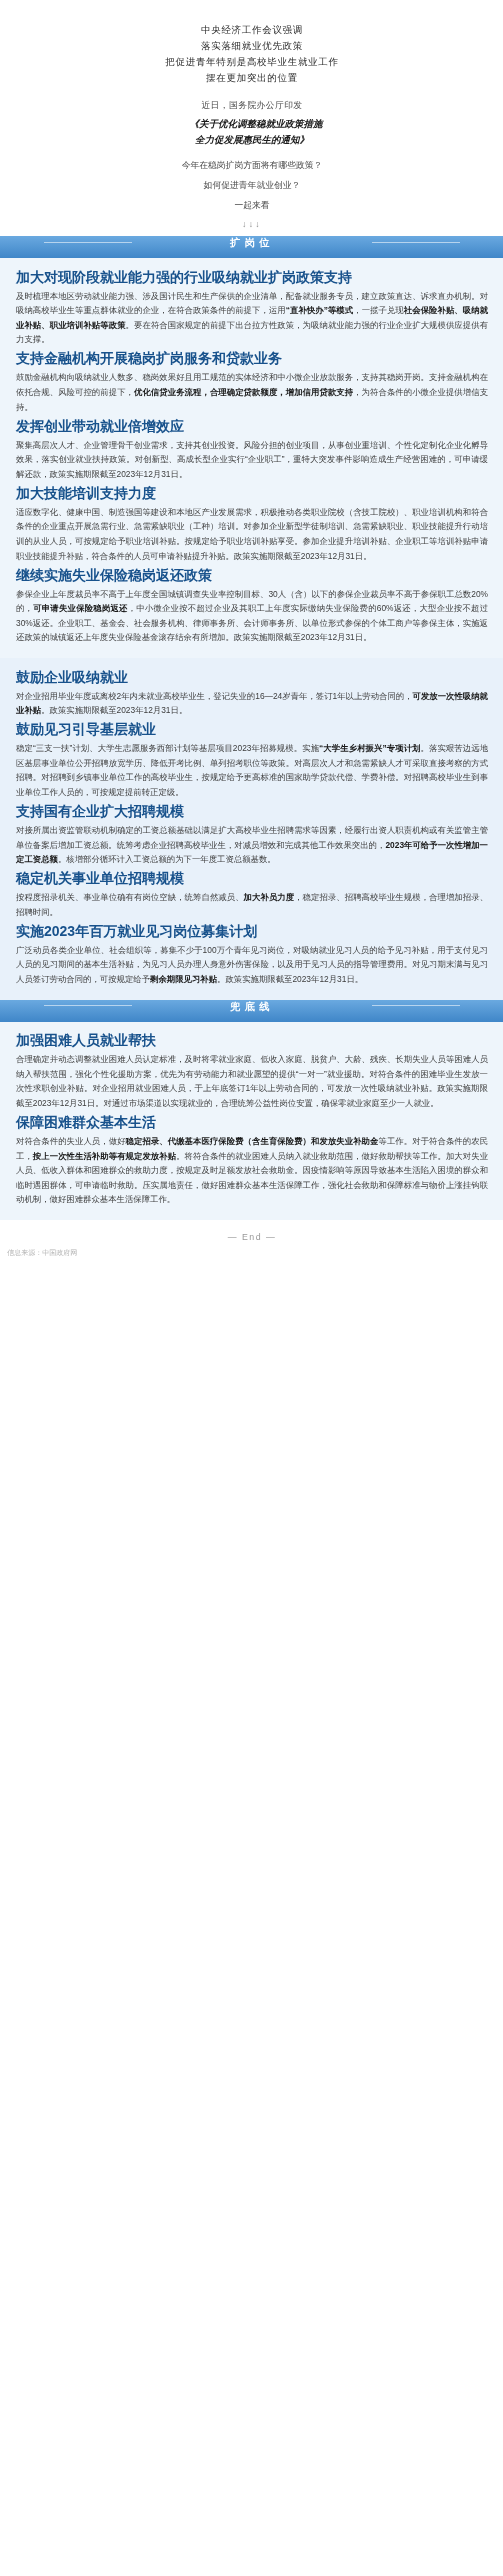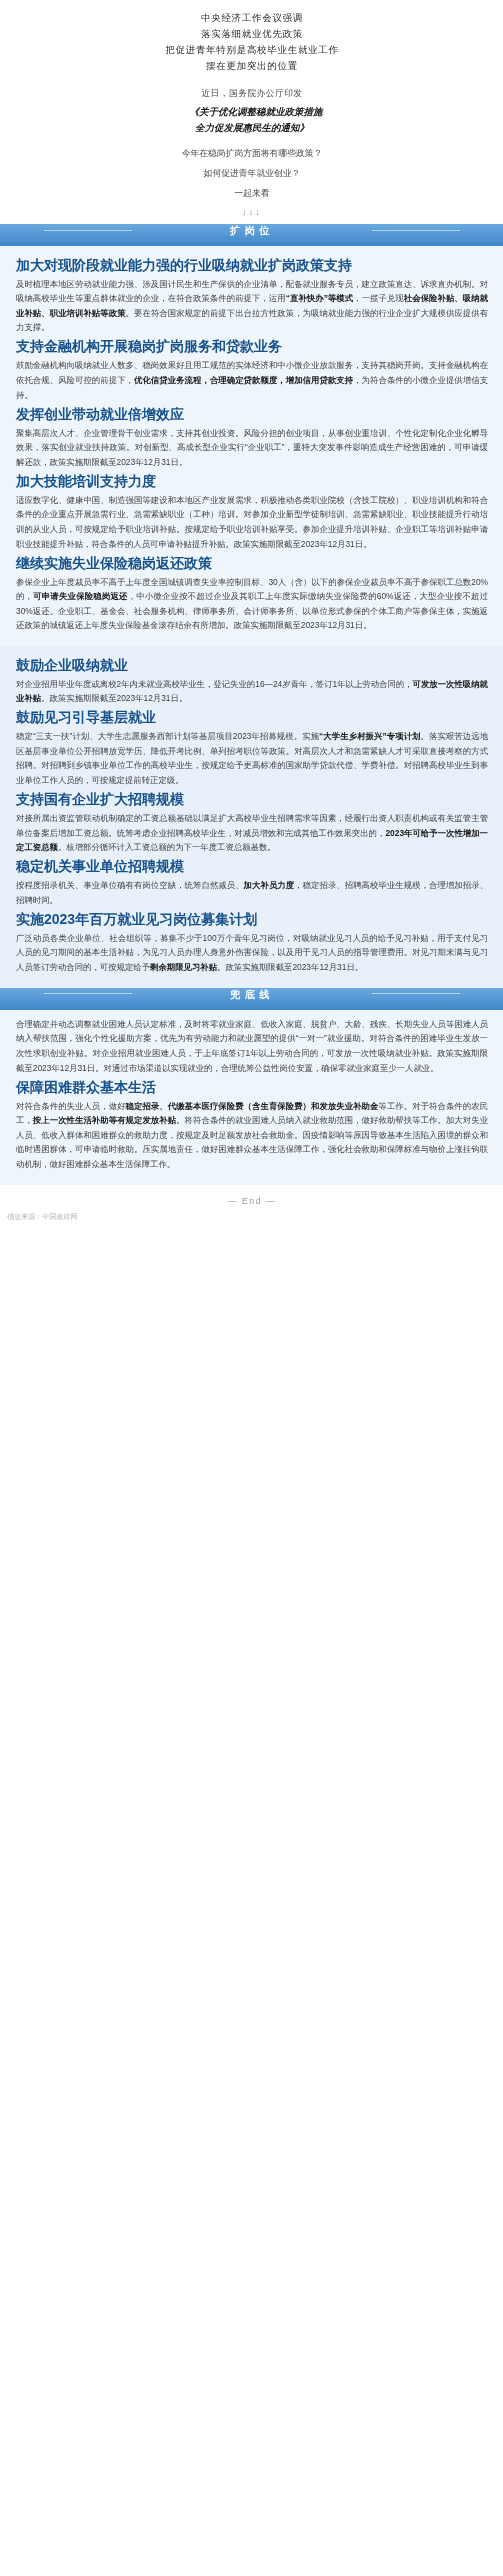--- a/index.html
+++ b/index.html
@@ -7,21 +7,21 @@
     padding: 0;
     background: #ffffff;
   }
   body {
     width: 504px;
     font-family: "Liberation Sans", sans-serif;
     color: #333333;
   }
   .page {
     width: 504px;
-    margin: 0 auto;
+    margin: 12px auto;
     background: #0369a1;
     position: relative;
   }
   
   .hero {
     background: #ffffff;
     padding: 10.2px 0 7.3px 0;
     text-align: center;
   }
   .hero-line {
@@ -185,20 +185,21 @@
         <p class="para">对接所属出资监管联动机制确定的工资总额基础以满足扩大高校毕业生招聘需求等因素，经履行出资人职责机构或有关监管主管单位备案后增加工资总额。统筹考虑企业招聘高校毕业生，对减员增效和完成其他工作效果突出的，<b>2023年可给予一次性增加一定工资总额</b>。核增部分循环计入工资总额的为下一年度工资总额基数。</p>
         <div class="sub-head">稳定机关事业单位招聘规模</div>
         <p class="para">按程度招录机关、事业单位确有有岗位空缺，统筹自然减员、<b>加大补员力度</b>，稳定招录、招聘高校毕业生规模，合理增加招录、招聘时间。</p>
         <div class="sub-head">实施2023年百万就业见习岗位募集计划</div>
         <p class="para">广泛动员各类企业单位、社会组织等，募集不少于100万个青年见习岗位，对吸纳就业见习人员的给予见习补贴，用于支付见习人员的见习期间的基本生活补贴，为见习人员办理人身意外伤害保险，以及用于见习人员的指导管理费用。对见习期末满与见习人员签订劳动合同的，可按规定给予<b>剩余期限见习补贴</b>。政策实施期限截至2023年12月31日。</p>
       </div>
       <div class="banner">
         <span class="banner-title">兜底线</span>
       </div>
       <div class="block">
+        <div class="sub-head">加强困难人员就业帮扶</div>
         <p class="para">合理确定并动态调整就业困难人员认定标准，及时将零就业家庭、低收入家庭、脱贫户、大龄、残疾、长期失业人员等困难人员纳入帮扶范围，强化个性化援助方案，优先为有劳动能力和就业愿望的提供“一对一”就业援助。对符合条件的困难毕业生发放一次性求职创业补贴。对企业招用就业困难人员，于上年底签订1年以上劳动合同的，可发放一次性吸纳就业补贴。政策实施期限截至2023年12月31日。对通过市场渠道以实现就业的，合理统筹公益性岗位安置，确保零就业家庭至少一人就业。</p>
         <div class="sub-head">保障困难群众基本生活</div>
         <p class="para">对符合条件的失业人员，做好<b>稳定招录、代缴基本医疗保险费（含生育保险费）和发放失业补助金</b>等工作。对于符合条件的农民工，<b>按上一次性生活补助等有规定发放补贴</b>。将符合条件的就业困难人员纳入就业救助范围，做好救助帮扶等工作。加大对失业人员、低收入群体和困难群众的救助力度，按规定及时足额发放社会救助金。因疫情影响等原因导致基本生活陷入困境的群众和临时遇困群体，可申请临时救助。压实属地责任，做好困难群众基本生活保障工作，强化社会救助和保障标准与物价上涨挂钩联动机制，做好困难群众基本生活保障工作。</p>
       </div>
     </div>
 
   <div class="end">— End —</div>
   <div class="source">信息来源：中国政府网</div>
 </div>
 

